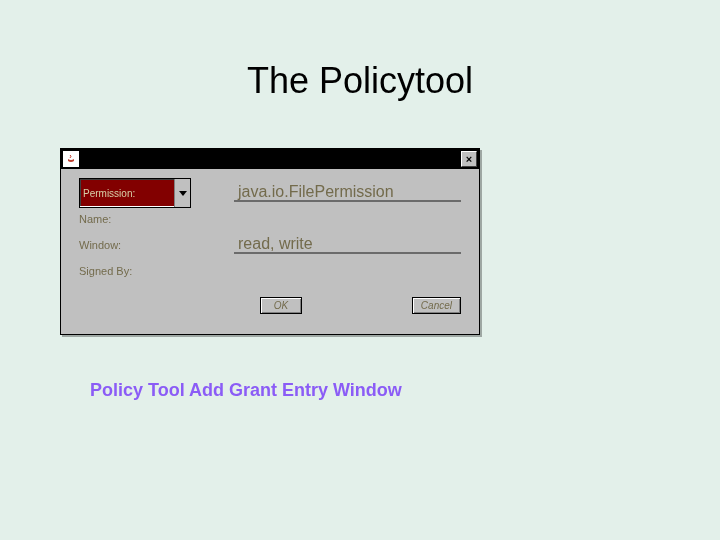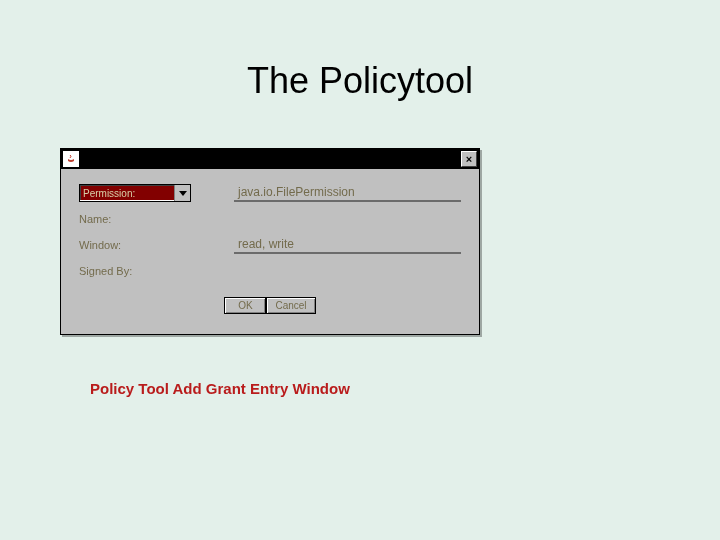--- a/index.html
+++ b/index.html
@@ -74,21 +74,21 @@
     display: flex;
     align-items: center;
     margin-bottom: 6px;
     height: 20px;
   }
   .label-col {
     width: 155px;
   }
   .perm-select {
     width: 112px;
-    height: 18px;
+    height: 30px;
     background: #820000;
     color: #d8d0a8;
     border: 1px solid #000;
     display: flex;
     align-items: center;
     padding: 0 3px;
     font-size: 10px;
     position: relative;
     box-shadow: inset -1px -1px 0 #fff, inset 1px 1px 0 #404040;
   }
@@ -110,47 +110,49 @@
     border-right: 4px solid transparent;
     border-top: 5px solid #000;
   }
   .value-col {
     flex: 1;
     height: 18px;
     border-bottom: 2px solid #6b6b6b;
     display: flex;
     align-items: center;
     padding-left: 4px;
-    font-size: 12px;
+    font-size: 16px;
     color: #736b4c;
     background: transparent;
   }
   .btn-row {
     display: flex;
-    justify-content: center;
+    justify-content: flex-end;
+    gap: 110px;
     padding: 10px 0 12px 0;
+    font-style: italic;
   }
   .btn3d {
     min-width: 42px;
     padding: 2px 8px;
     background: #c0c0c0;
     border: 1px solid #000;
     box-shadow: inset 1px 1px 0 #fff, inset -1px -1px 0 #808080;
     font-size: 10px;
     color: #736b4c;
     text-align: center;
     cursor: default;
   }
   .caption {
     position: absolute;
     top: 380px;
     left: 90px;
-    font-size: 15px;
+    font-size: 18px;
     font-weight: bold;
-    color: #b91c1c;
+    color: #8b5cf6;
   }
 </style>
 </head>
 <body>
 
 <div class="slide-title">The Policytool</div>
 
 <div class="window">
   <div class="titlebar">
     <div class="titlebar-icon">

